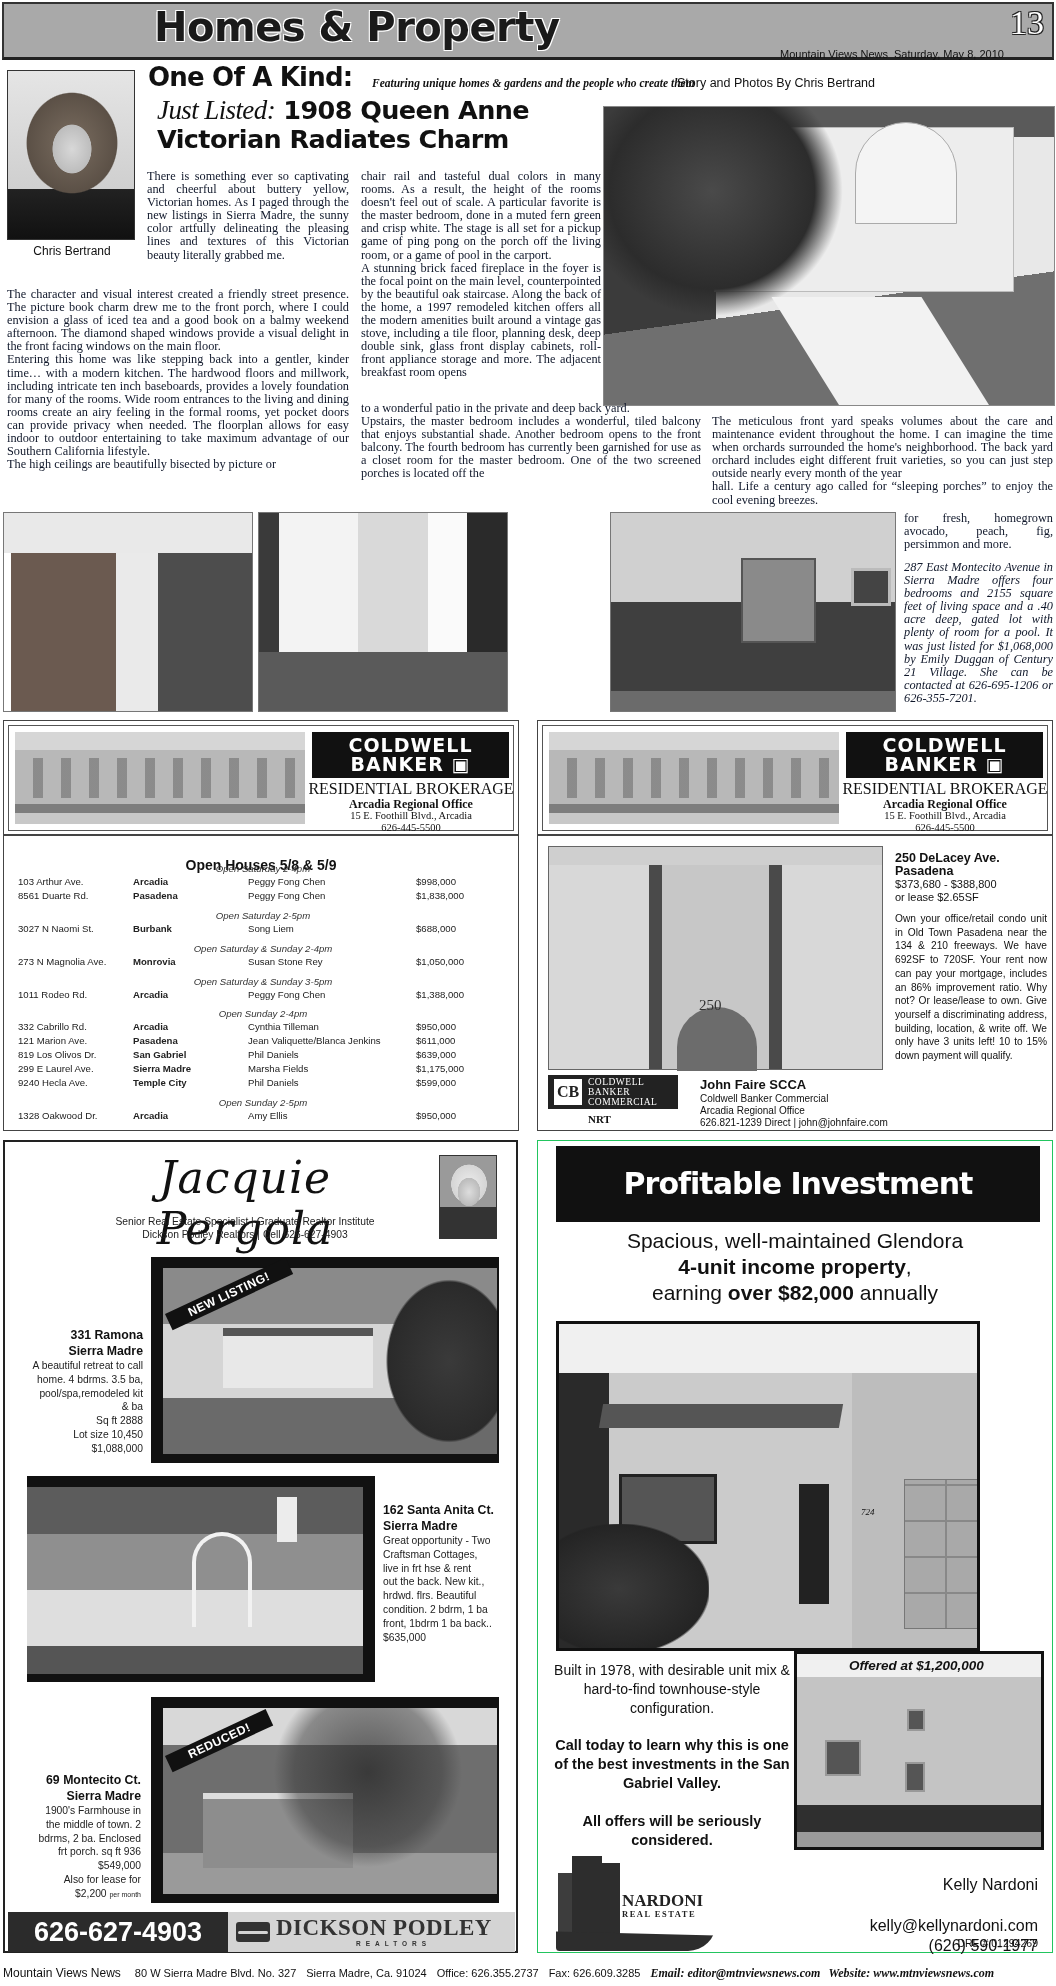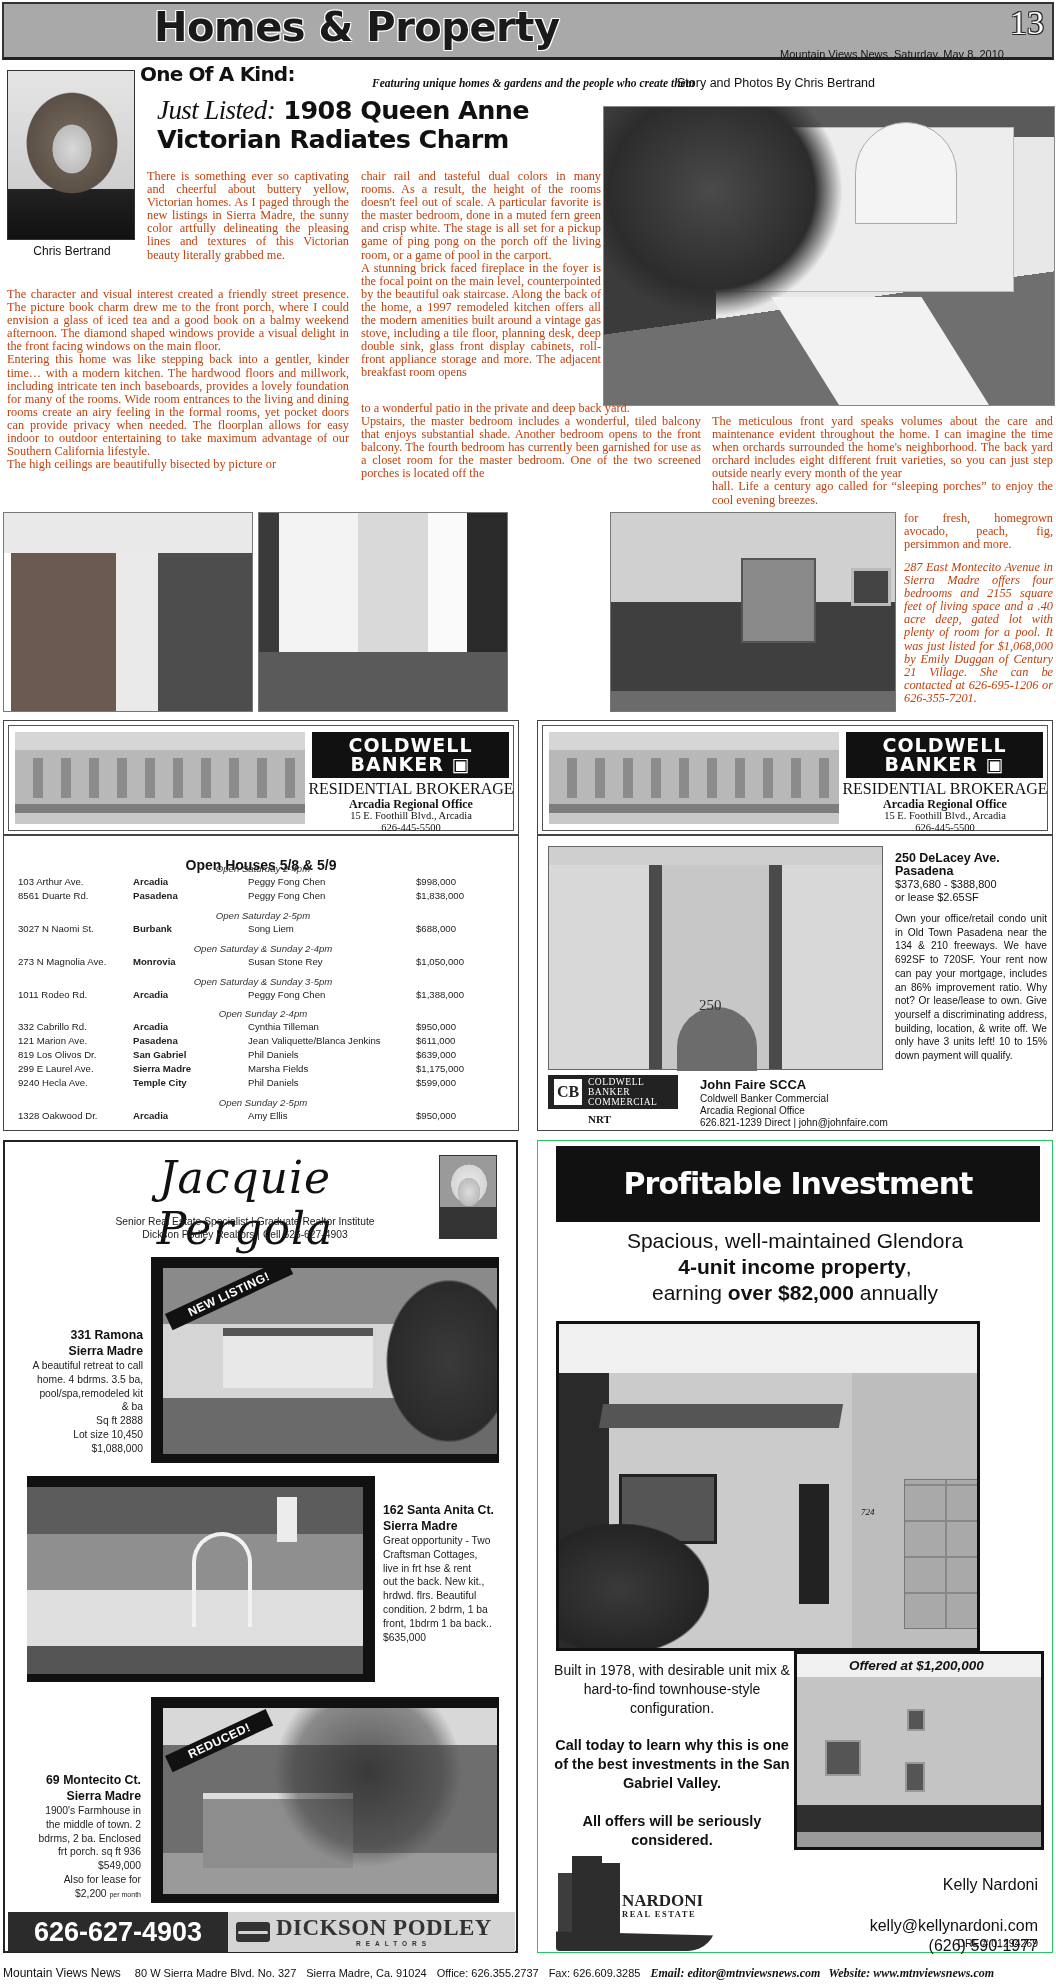--- a/index.html
+++ b/index.html
@@ -16,40 +16,40 @@
   .mast-paper { left: 776px; top: 44px; font-size: 11px; color: #111; }
   .mast-date { left: 890px; top: 44px; font-size: 11px; color: #111; }
 
   
   .author-photo { left: 7px; top: 70px; width: 128px; height: 170px; border: 1px solid #333;
     background: radial-gradient(ellipse 32px 40px at 64px 78px, #d8d8d8 0%, #bdbdbd 60%, transparent 62%),
                 radial-gradient(ellipse 56px 62px at 64px 72px, #7a6d60 0%, #5b5046 80%, transparent 82%),
                 linear-gradient(#e5e5e5, #cfcfcf 70%, #222 70%, #111); }
   .author-caption { left: 7px; top: 244px; width: 130px; text-align: center; font-size: 12px; }
 
-  .series-kicker { left: 140px; top: 62px; font-family: "DejaVu Sans", sans-serif; font-weight: bold; font-size: 20px; letter-spacing: -0.8px; white-space: nowrap; }
+  .series-kicker { left: 148px; top: 62px; font-family: "DejaVu Sans", sans-serif; font-weight: bold; font-size: 26px; letter-spacing: -0.8px; white-space: nowrap; }
   .series-desc { left: 372px; top: 77px; font-family: "Liberation Serif", serif; font-style: italic; font-size: 11.5px; white-space: nowrap; font-weight: bold; }
   .series-credit { left: 677px; top: 76px; font-size: 12.5px; white-space: nowrap; }
 
   .headline { left: 157px; top: 96px; width: 440px; font-family: "DejaVu Sans", sans-serif; font-weight: bold; font-size: 25.5px; line-height: 29px; letter-spacing: -0.6px; }
   .headline .lead { font-family: "Liberation Serif", serif; font-style: italic; font-weight: normal; font-size: 27px; }
 
   .hero-photo { left: 603px; top: 106px; width: 452px; height: 300px; border: 1px solid #888;
     background:
       linear-gradient(172deg, transparent 0 63%, #6f6f6f 63% 100%),
       linear-gradient(90deg, #3b3b3b 0 25%, transparent 25% 100%),
       linear-gradient(180deg, #5a5a5a 0 10%, transparent 10%),
       linear-gradient(180deg, #e8e8e8 0 100%);
     overflow: hidden; }
   .hero-house { position: absolute; left: 110px; top: 20px; width: 300px; height: 165px; background: #ededed; border: 1px solid #bbb; }
   .hero-house::before { content: ""; position: absolute; left: 140px; top: -6px; width: 100px; height: 100px; background: #f4f4f4; border-radius: 50% 50% 0 0; border: 1px solid #aaa; }
   .hero-tree { position: absolute; left: 0; top: 0; width: 240px; height: 210px; background: radial-gradient(ellipse at 45% 40%, #4a4a4a 0%, #2c2c2c 55%, transparent 70%); }
   .hero-walk { position: absolute; left: 205px; top: 190px; width: 150px; height: 120px; background: #f2f2f2; transform: skewX(32deg); }
 
-  .body-text { font-family: "Liberation Serif", serif; font-size: 12.3px; line-height: 13.1px; text-align: justify; color: #c2410c; }
+  .body-text { font-family: "Liberation Serif", serif; font-size: 12.3px; line-height: 13.1px; text-align: justify; color: #0f172a; }
   .col1a { left: 147px; top: 170px; width: 202px; }
   .col1b { left: 7px; top: 288px; width: 342px; }
   .col2 { left: 361px; top: 170px; width: 240px; }
   .col2b { left: 361px; top: 415px; width: 340px; }
   .col3 { left: 712px; top: 415px; width: 341px; }
   .col3b { left: 904px; top: 512px; width: 149px; }
   .col3c { left: 904px; top: 561px; width: 149px; font-style: italic; }
   .body-text p { margin: 0; }
 
   .photo { background: #9a9a9a; border: 1px solid #777; overflow: hidden; position: absolute; }

